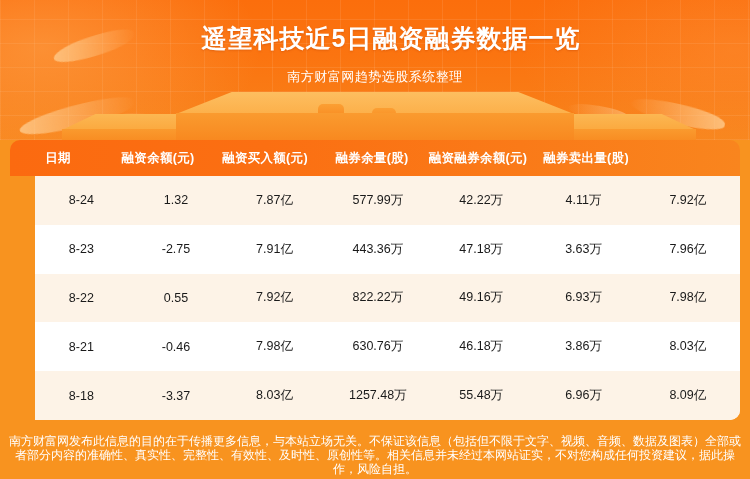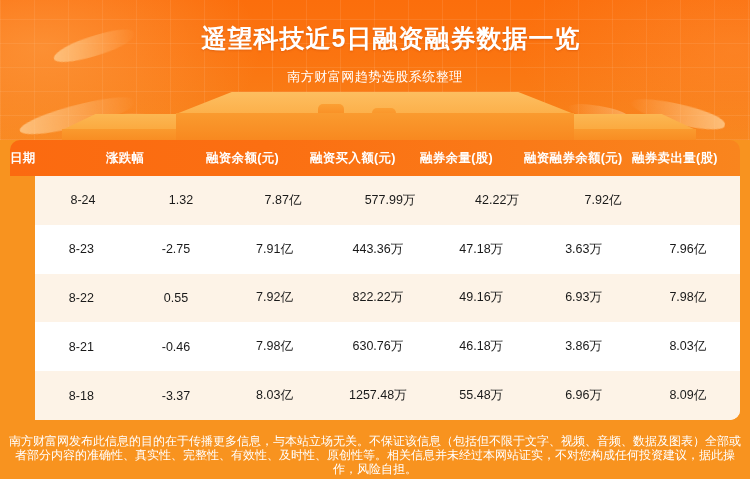--- a/index.html
+++ b/index.html
@@ -117,21 +117,21 @@
     overflow:hidden;
     box-shadow:0 0 0 0 rgba(0,0,0,0);
   }
   .thead{
     display:flex; align-items:center;
     height:36px;
     background:linear-gradient(90deg,#fb6a10 0%, #fb6f12 35%, #fa7a18 70%, #f9851e 100%);
   }
   .thead .th{
     color:#ffffff; font-size:12.5px; font-weight:bold;
-    letter-spacing:.3px;
+    text-align:center; letter-spacing:.3px;
     white-space:nowrap;
   }
   .tbody{ background:#ffffff;margin-left:25px; }
   .trow{
     display:flex; align-items:center;
     height:48.8px;
     position:relative; z-index:2;
   }
   .trow.odd{ background:#fdf3e7; }
   .trow.even{ background:#ffffff; }
@@ -204,41 +204,41 @@
   </div>
 
   <div class="banner-title">遥望科技近5日融资融券数据一览</div>
   <div class="banner-sub">南方财富网趋势选股系统整理</div>
 </div>
 
 <div class="card">
 
   <div class="thead">
     <div class="th c0">日期</div>
-    <div class="th c1">涨跌幅</div>
     <div class="th c2">融资余额(元)</div>
     <div class="th c3">融资买入额(元)</div>
     <div class="th c4">融券余量(股)</div>
     <div class="th c6">融资融券余额(元)</div>
     <div class="th c5">融券卖出量(股)</div>
   </div>
 
   <div class="tbody">
 
     <div class="watermark">
       <div class="wm-cn">南方财富网</div>
       <div class="wm-en">Southmoney.com</div>
     </div>
 
     <div class="trow odd">
       <div class="td c0">8-24</div>
       <div class="td c1">1.32</div>
       <div class="td c2">7.87亿</div>
       <div class="td c3">577.99万</div>
       <div class="td c4">42.22万</div>
+      <div class="td c5">4.11万</div>
       <div class="td c6">7.92亿</div>
     </div>
 
     <div class="trow even">
       <div class="td c0">8-23</div>
       <div class="td c1">-2.75</div>
       <div class="td c2">7.91亿</div>
       <div class="td c3">443.36万</div>
       <div class="td c4">47.18万</div>
       <div class="td c5">3.63万</div>

